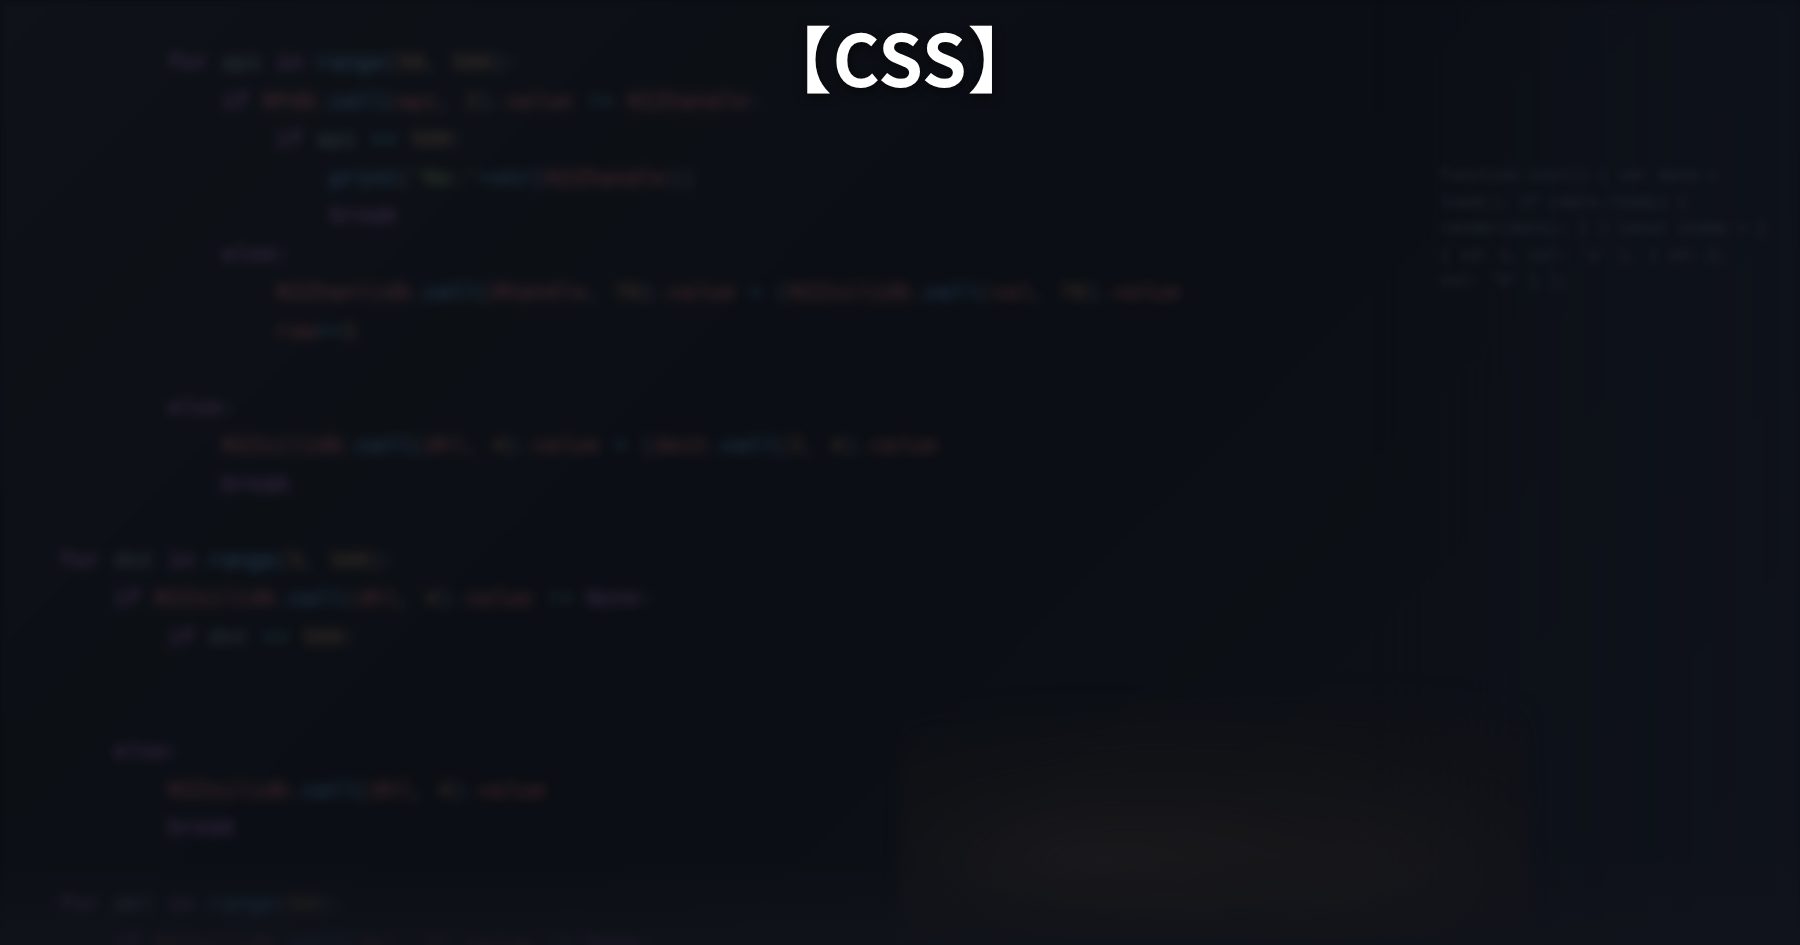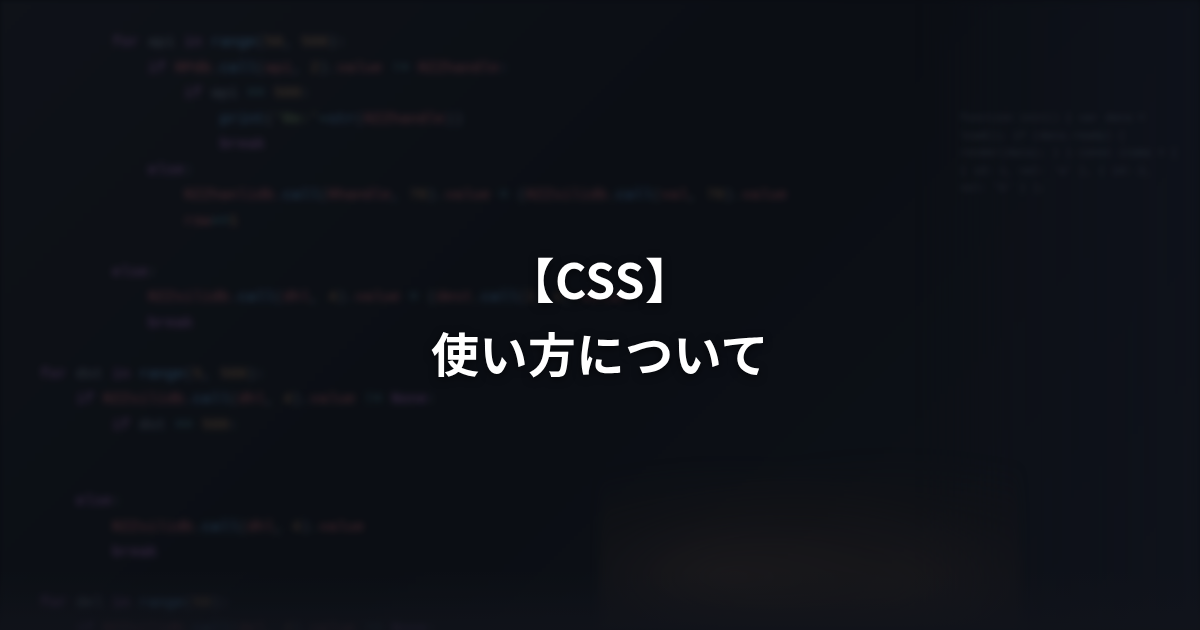--- a/index.html
+++ b/index.html
@@ -91,21 +91,20 @@
       width: 100%;
       height: 60px;
       background: linear-gradient(0deg, rgba(25,28,38,0.7) 0%, transparent 100%);
     }
     
     .title-container {
       position: absolute;
       inset: 0;
       display: flex;
       flex-direction: column;
-      justify-content: center;
       align-items: center;
       z-index: 10;
       padding: 0 60px;
       text-align: center;
     }
     
     .title-line {
       color: #ffffff;
       font-size: 48px;
       font-weight: 700;
@@ -162,14 +161,13 @@
   { id: 2, val: 'b' }
 ];</div>
 
 <div class="hands"></div>
 <div class="laptop-edge"></div>
 
 <div class="overlay"></div>
 
 <div class="title-container">
   <div class="title-line">【CSS】</div>
-  <div class="title-line">使い方について</div>
 </div>
 
 </body></html>

